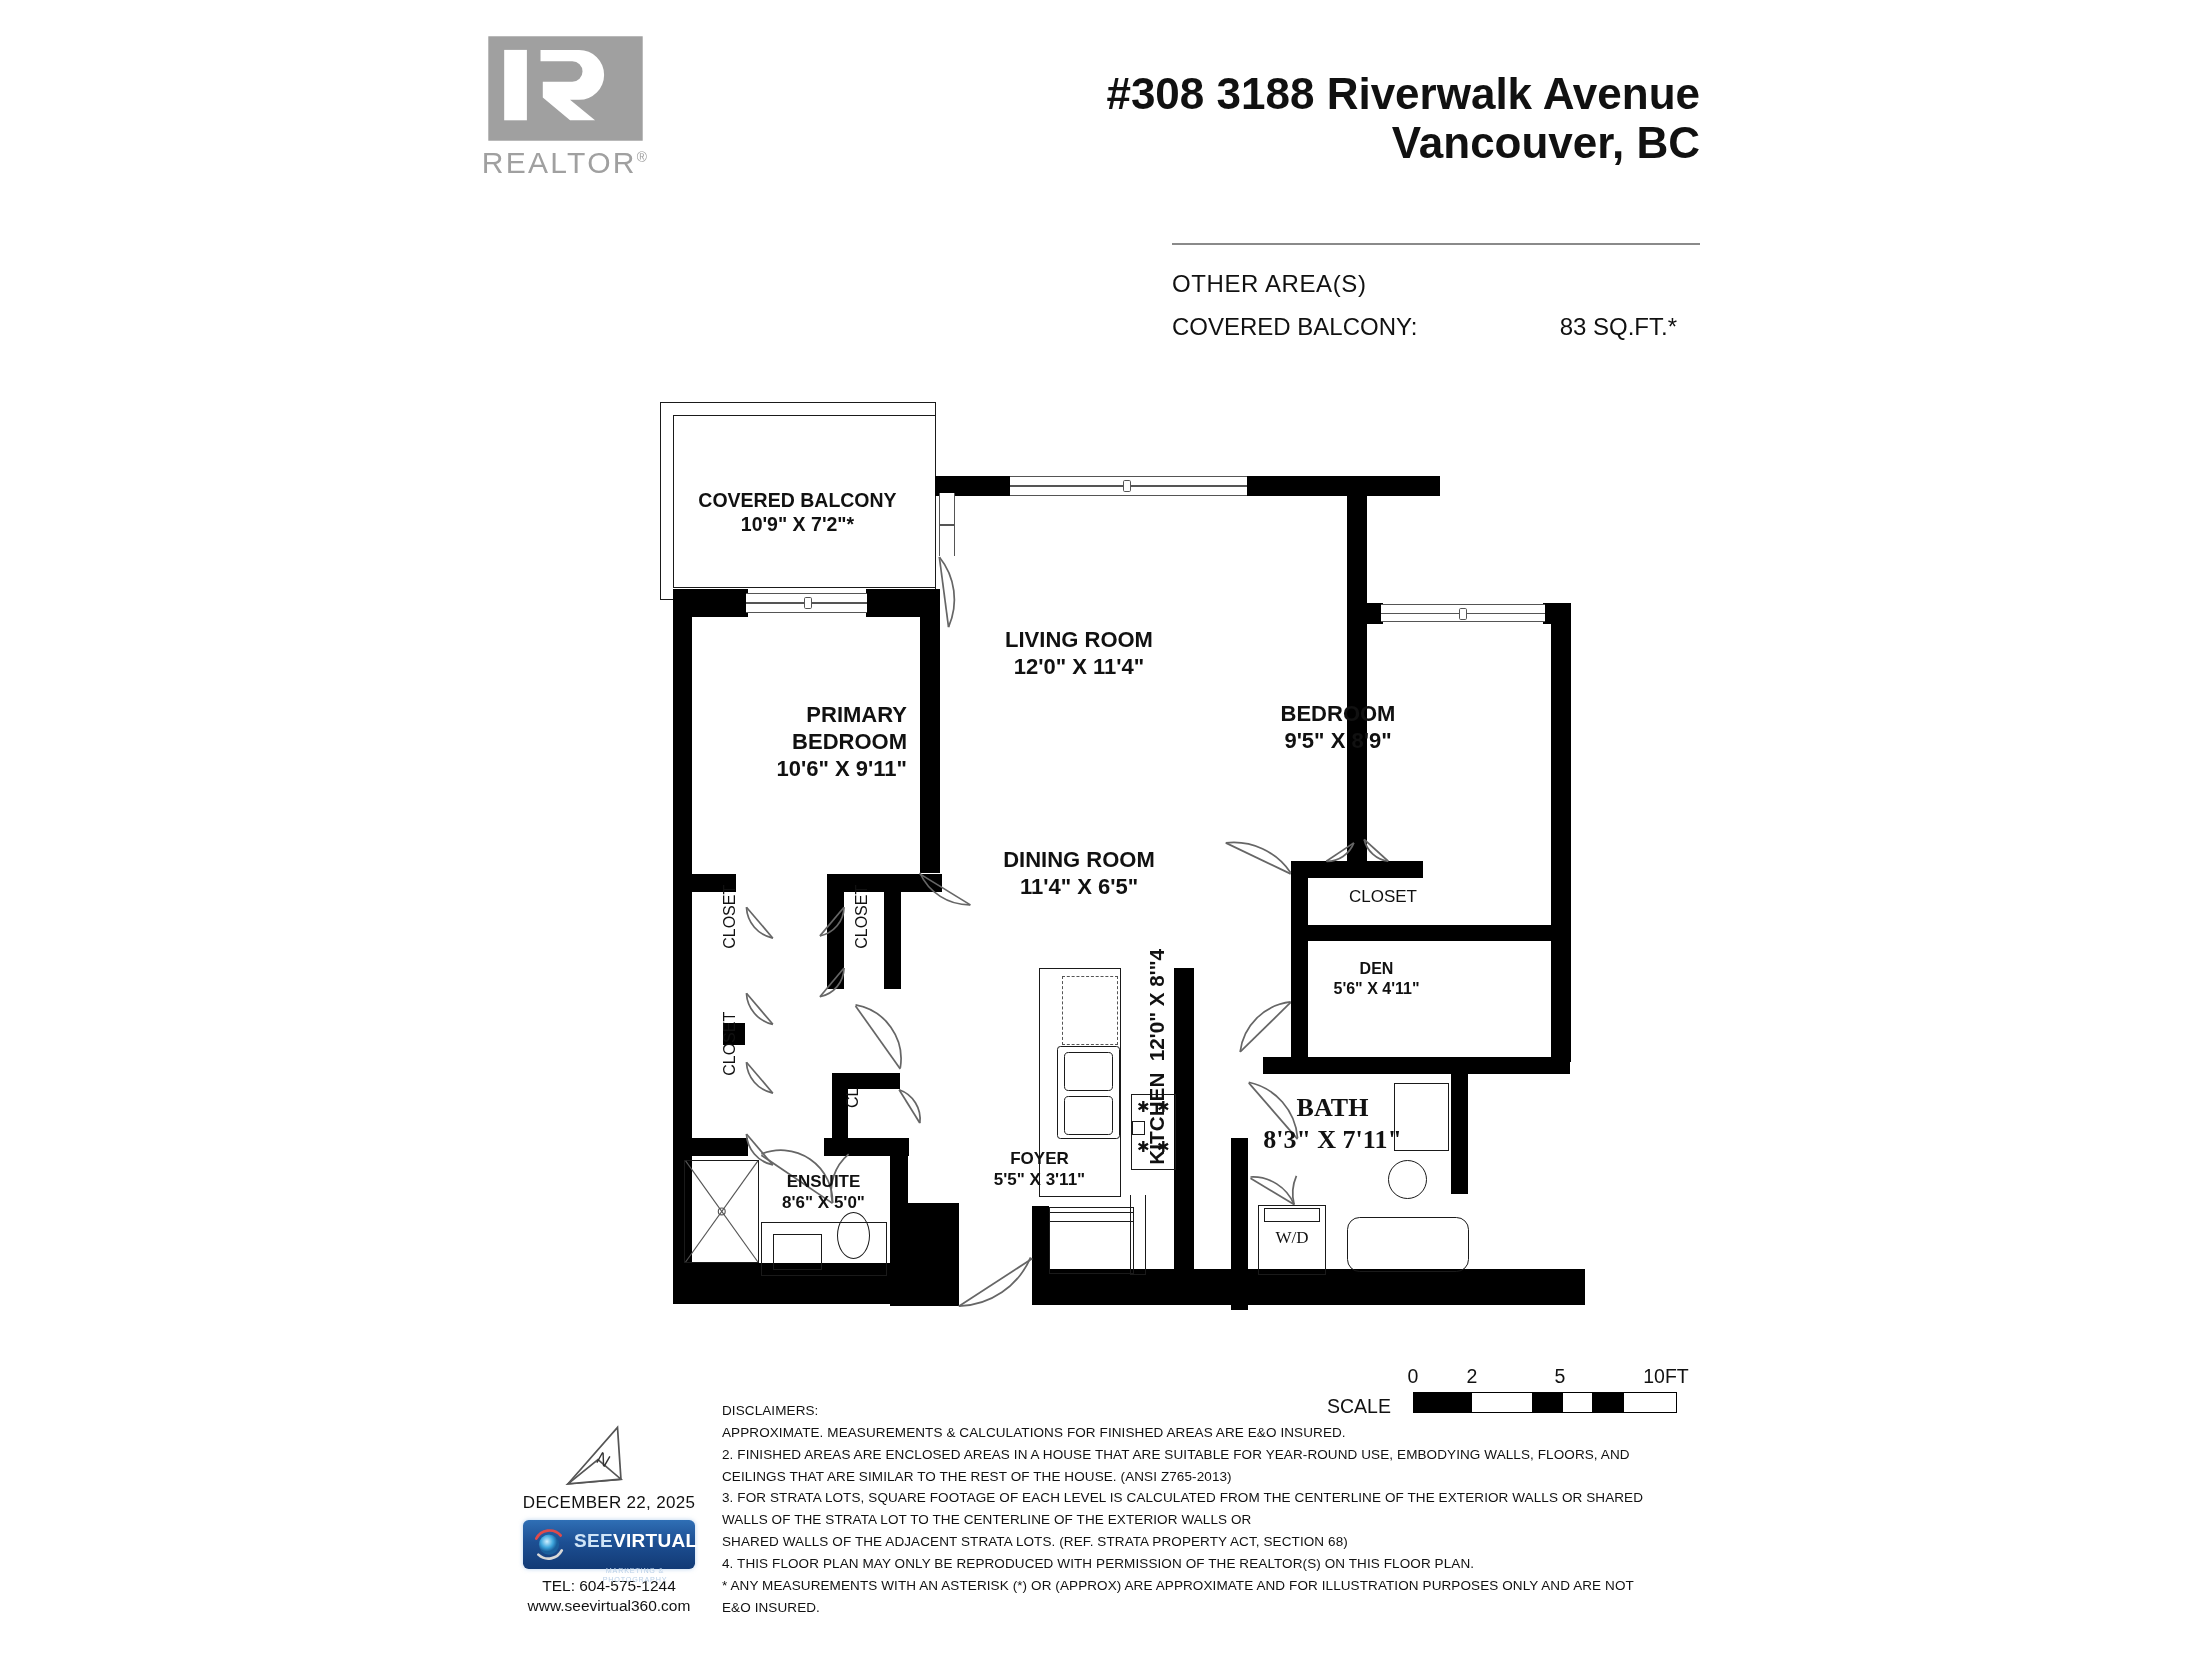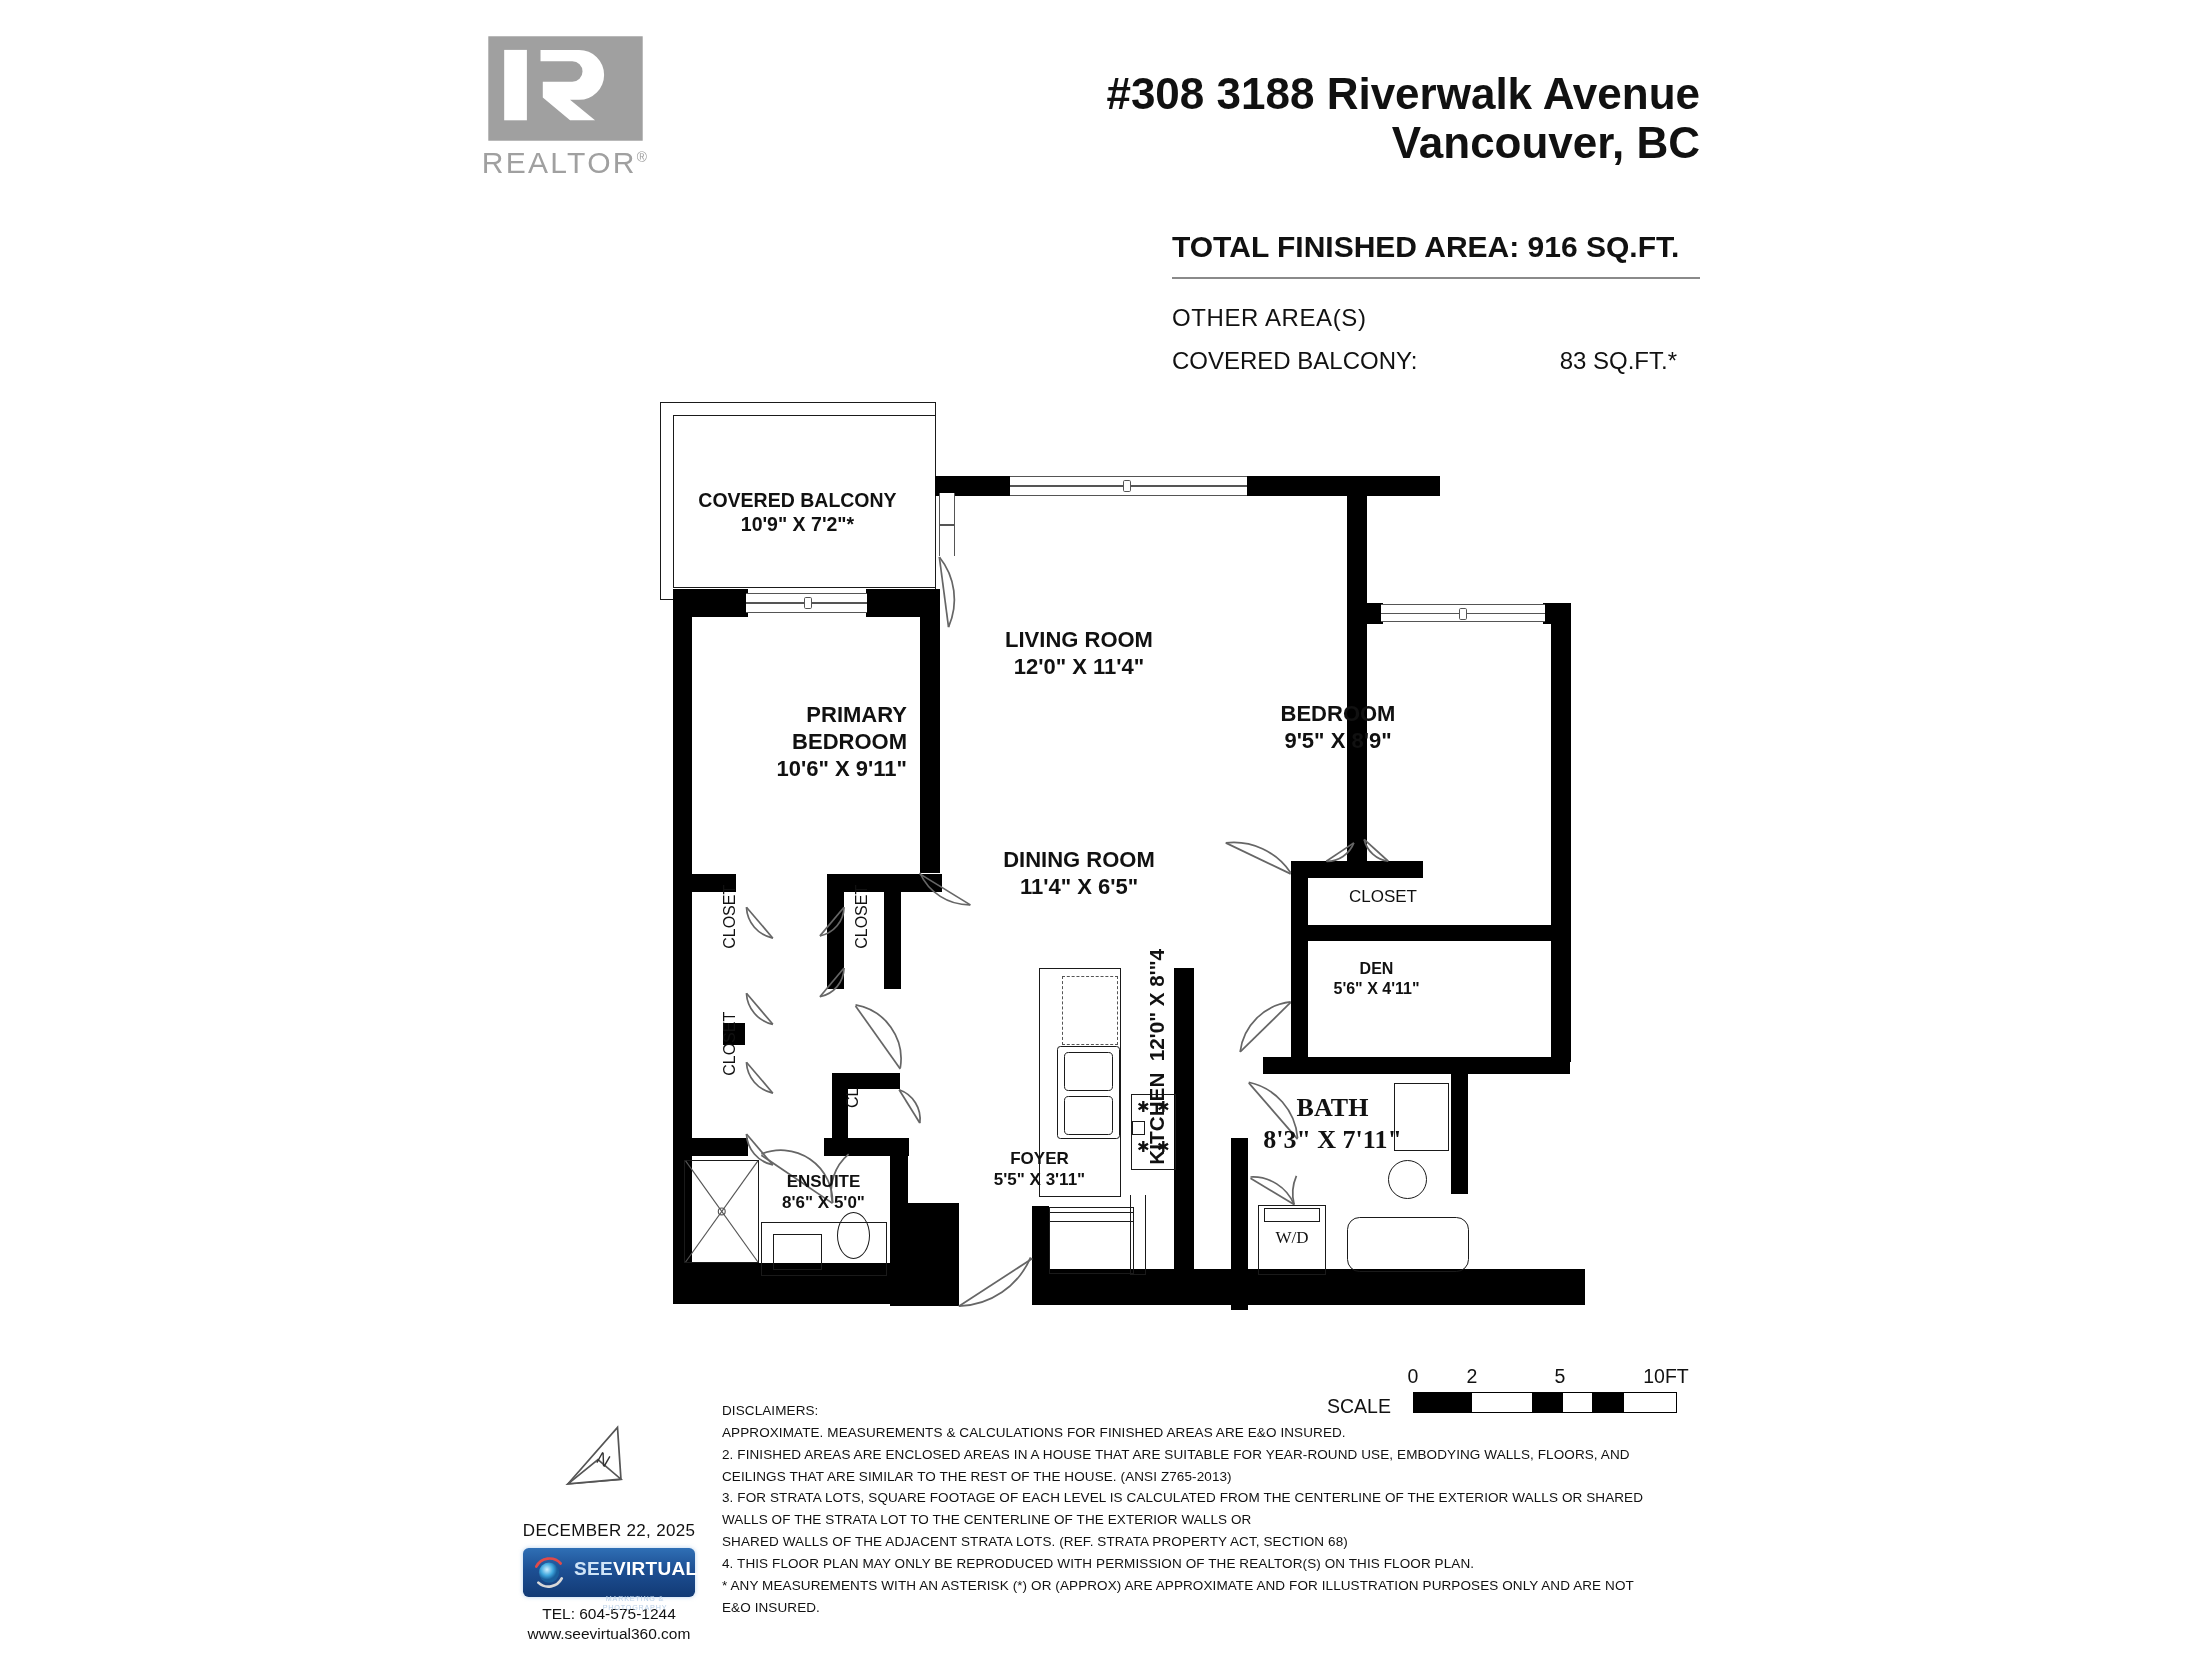--- a/index.html
+++ b/index.html
@@ -40,21 +40,21 @@
   #scalewrap .seg{position:absolute;top:0;bottom:0;background:#000;}
   #scalewrap .tk{position:absolute;top:-2.3px;font-size:19.5px;font-weight:normal;transform:translateX(-50%);}
 
   
   #disc{position:absolute;left:722px;top:1400px;width:988px;font-size:13.5px;line-height:1.62;letter-spacing:0.1px;}
   #disc .dtitle{font-size:13.5px;}
 
   
   #northwrap{position:absolute;left:560px;top:1424px;width:69px;height:69px;}
   #foot{position:absolute;left:494px;top:1493px;width:230px;text-align:center;}
-  #foot .date{font-size:17px;letter-spacing:0.3px;margin-bottom:6.9px;margin-top:28px;}
+  #foot .date{font-size:17px;letter-spacing:0.3px;margin-bottom:6.9px;}
   #foot .sv{width:172px;height:49px;margin:0 auto;border-radius:5.7px;
       background:linear-gradient(180deg,#2f6fb5 0%,#1d4f93 45%,#123a75 100%);
       position:relative;box-shadow:0 0 4.6px rgba(120,170,220,.55);}
   #foot .sv .svtxt{position:absolute;left:51px;top:10.3px;font-size:19px;font-weight:bold;color:#fff;letter-spacing:0.3px;}
   #foot .sv .svtxt b{color:#cfe4f7;}
   #foot .sv .svsub{position:absolute;left:52px;top:32px;font-size:7.2px;color:#b9cfe6;letter-spacing:0.8px;margin-top:14px;}
   #foot .sv .svlogo{position:absolute;left:8px;top:7.5px;width:36px;height:34px;}
   #foot .tel{font-size:15.5px;margin-top:8px;}
   #foot .url{font-size:15.5px;margin-top:2.3px;}
 </style>
@@ -69,21 +69,20 @@
   </svg>
   <div class="rword"><span>REALTOR</span><span class="reg">®</span></div>
 </div>
 
 <div id="addr">
   <div class="l1">#308 3188 Riverwalk Avenue</div>
   <div class="l2">Vancouver, BC</div>
 </div>
 
 <div id="areablock">
-  <div class="total">TOTAL FINISHED AREA:  916 SQ.FT.</div>
   <div class="rule"></div>
   <div class="other">OTHER AREA(S)</div>
   <div class="orow">
     <span>COVERED BALCONY:</span>
     <span class="oval">83  SQ.FT.*</span>
   </div>
 </div>
 
 <div id="plan">
 

